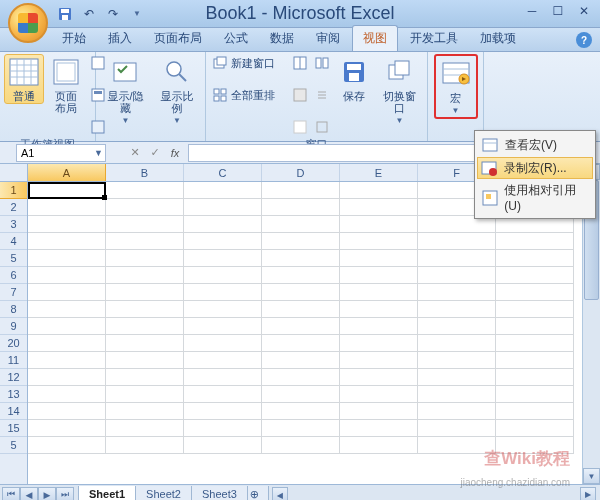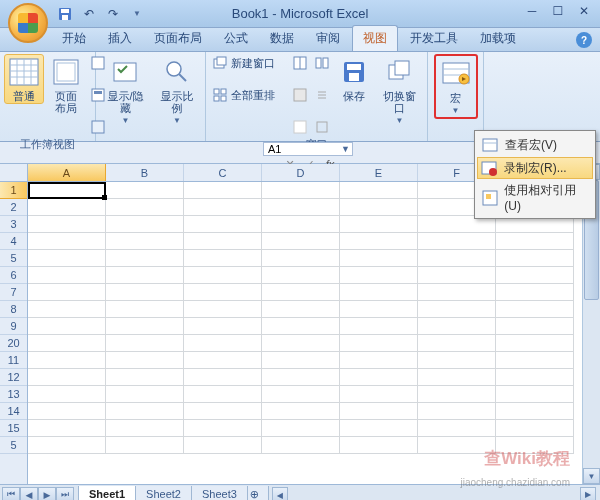--- a/index.html
+++ b/index.html
@@ -3,21 +3,21 @@
 <meta charset="utf-8">
 <style>
 * { margin: 0; padding: 0; box-sizing: border-box; font-family: "Microsoft YaHei", SimSun, Arial, sans-serif; }
 body { width: 600px; height: 500px; overflow: hidden; background: #fff; font-size: 12px; }
 
 .titlebar { height: 28px; background: linear-gradient(#bfd9f5, #a8c8e8); display: flex; align-items: center; position: relative; border-bottom: 1px solid #8ba8cd; }
 .office-btn { width: 40px; height: 40px; border-radius: 50%; background: radial-gradient(circle at 35% 35%, #fff4a0, #f8b84d, #e08a20); border: 2px solid #d89030; position: absolute; left: 8px; top: 3px; z-index: 10; display: flex; align-items: center; justify-content: center; }
 .office-logo { width: 20px; height: 20px; background: conic-gradient(#e84a2e 0 25%, #4a9e4e 25% 50%, #3a7acc 50% 75%, #f8b830 75% 100%); border-radius: 3px; }
 .qat { display: flex; gap: 6px; margin-left: 56px; align-items: center; }
 .qat-btn { width: 18px; height: 18px; display: flex; align-items: center; justify-content: center; color: #2b4878; cursor: pointer; }
-.title-text { position: absolute; left: 50%; transform: translateX(-50%); color: #2a4a7a; font-size: 13px; }
+.title-text { position: absolute; left: 50%; transform: translateX(-50%); color: #2a4a7a; font-size: 18px; }
 .win-controls { position: absolute; right: 4px; top: 2px; display: flex; gap: 2px; }
 .win-btn { width: 24px; height: 18px; display: flex; align-items: center; justify-content: center; color: #2b4878; cursor: pointer; }
 
 .ribbon-tabs { height: 24px; background: linear-gradient(#cfe2f6, #b8d1ec); display: flex; align-items: flex-end; padding-left: 52px; gap: 2px; border-bottom: 1px solid #8ba8cd; position: relative; }
 .tab { padding: 4px 10px; color: #2a4a7a; cursor: pointer; border-radius: 3px 3px 0 0; text-align: right; }
 .tab.active { background: #e8f0fa; border: 1px solid #8ba8cd; border-bottom: none; color: #c0622d; }
 .help-icon { position: absolute; right: 8px; top: 4px; width: 16px; height: 16px; border-radius: 50%; background: #4a8ed8; color: #fff; display: flex; align-items: center; justify-content: center; font-size: 10px; font-weight: bold; }
 
 .ribbon { height: 90px; background: linear-gradient(#e8f0fa, #d8e6f5); border-bottom: 1px solid #8ba8cd; display: flex; }
 .group { border-right: 1px solid #b0c8e0; padding: 2px 4px; display: flex; flex-direction: column; justify-content: space-between; }
@@ -32,21 +32,21 @@
 .vstack { display: flex; flex-direction: column; gap: 14px; }
 .macro-btn { border: 2px solid #e03030; border-radius: 3px; }
 .drop-arrow { font-size: 8px; color: #4a6a9a; }
 
 .dropdown { position: absolute; left: 474px; top: 130px; width: 122px; background: #f4f4f4; border: 1px solid #888; box-shadow: 2px 2px 4px rgba(0,0,0,0.3); padding: 2px; z-index: 100; }
 .dd-item { display: flex; align-items: center; gap: 6px; padding: 3px 4px; font-size: 12px; color: #333; cursor: pointer; border-radius: 2px; }
 .dd-item.hl { background: linear-gradient(#fce8b0, #f8d880); border: 1px solid #e8b850; padding: 2px 3px; }
 .dd-icon { width: 18px; height: 18px; display: flex; align-items: center; justify-content: center; }
 .dd-red { border: 2px solid #e03030; border-radius: 0; padding: 1px 2px !important; }
 
-.namebox-row { height: 22px; background: #e4ecf7; border-bottom: 1px solid #9db8d8; display: flex; align-items: center; flex-direction: column; }
+.namebox-row { height: 22px; background: #e4ecf7; border-bottom: 1px solid #9db8d8; display: flex; align-items: center; }
 .namebox { width: 90px; height: 18px; background: #fff; border: 1px solid #a8bcd8; margin-left: 16px; display: flex; align-items: center; padding: 0 4px; font-size: 11px; position: relative; }
 .namebox-arrow { position: absolute; right: 2px; color: #4a6a9a; font-size: 9px; }
 .fx-btns { display: flex; gap: 2px; margin-left: 20px; align-items: center; }
 .fx-ic { width: 18px; height: 16px; display: flex; align-items: center; justify-content: center; color: #888; font-size: 11px; }
 .formula-bar { flex: 1; height: 18px; background: #fff; border: 1px solid #a8bcd8; margin: 0 4px; }
 .fb-expand { width: 16px; color: #4a6a9a; font-size: 10px; text-align: center; }
 
 .grid-area { position: relative; height: 320px; background: #fff; overflow: hidden; }
 .corner { position: absolute; left: 0; top: 0; width: 28px; height: 18px; background: #e4ecf7; border-right: 1px solid #9db8d8; border-bottom: 1px solid #9db8d8; }
 .col-headers { position: absolute; left: 28px; top: 0; right: 18px; height: 18px; display: flex; background: #e4ecf7; border-bottom: 1px solid #9db8d8; }

